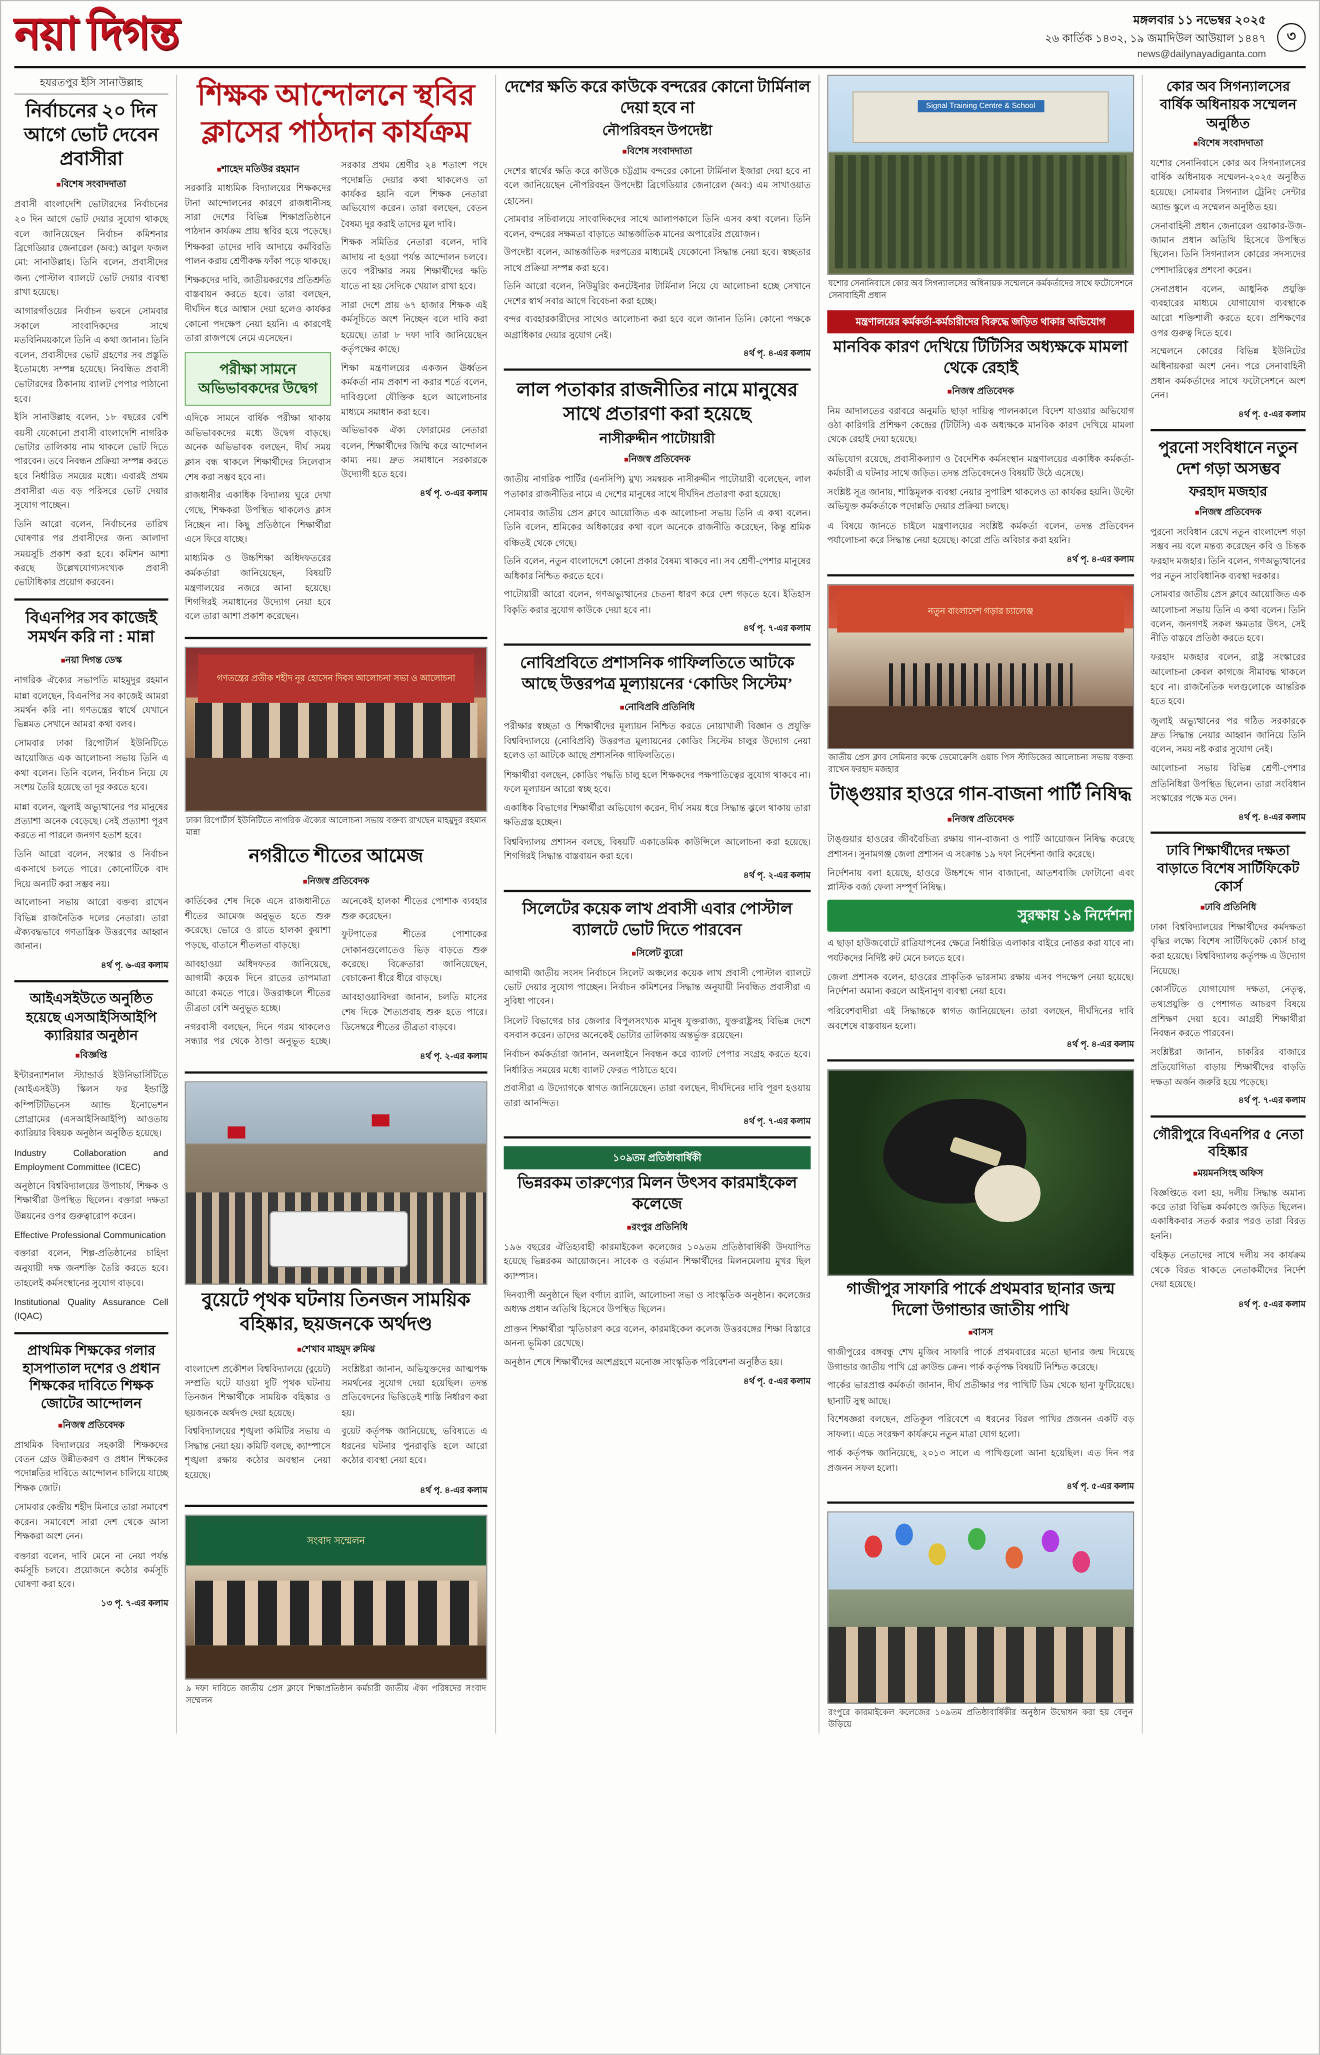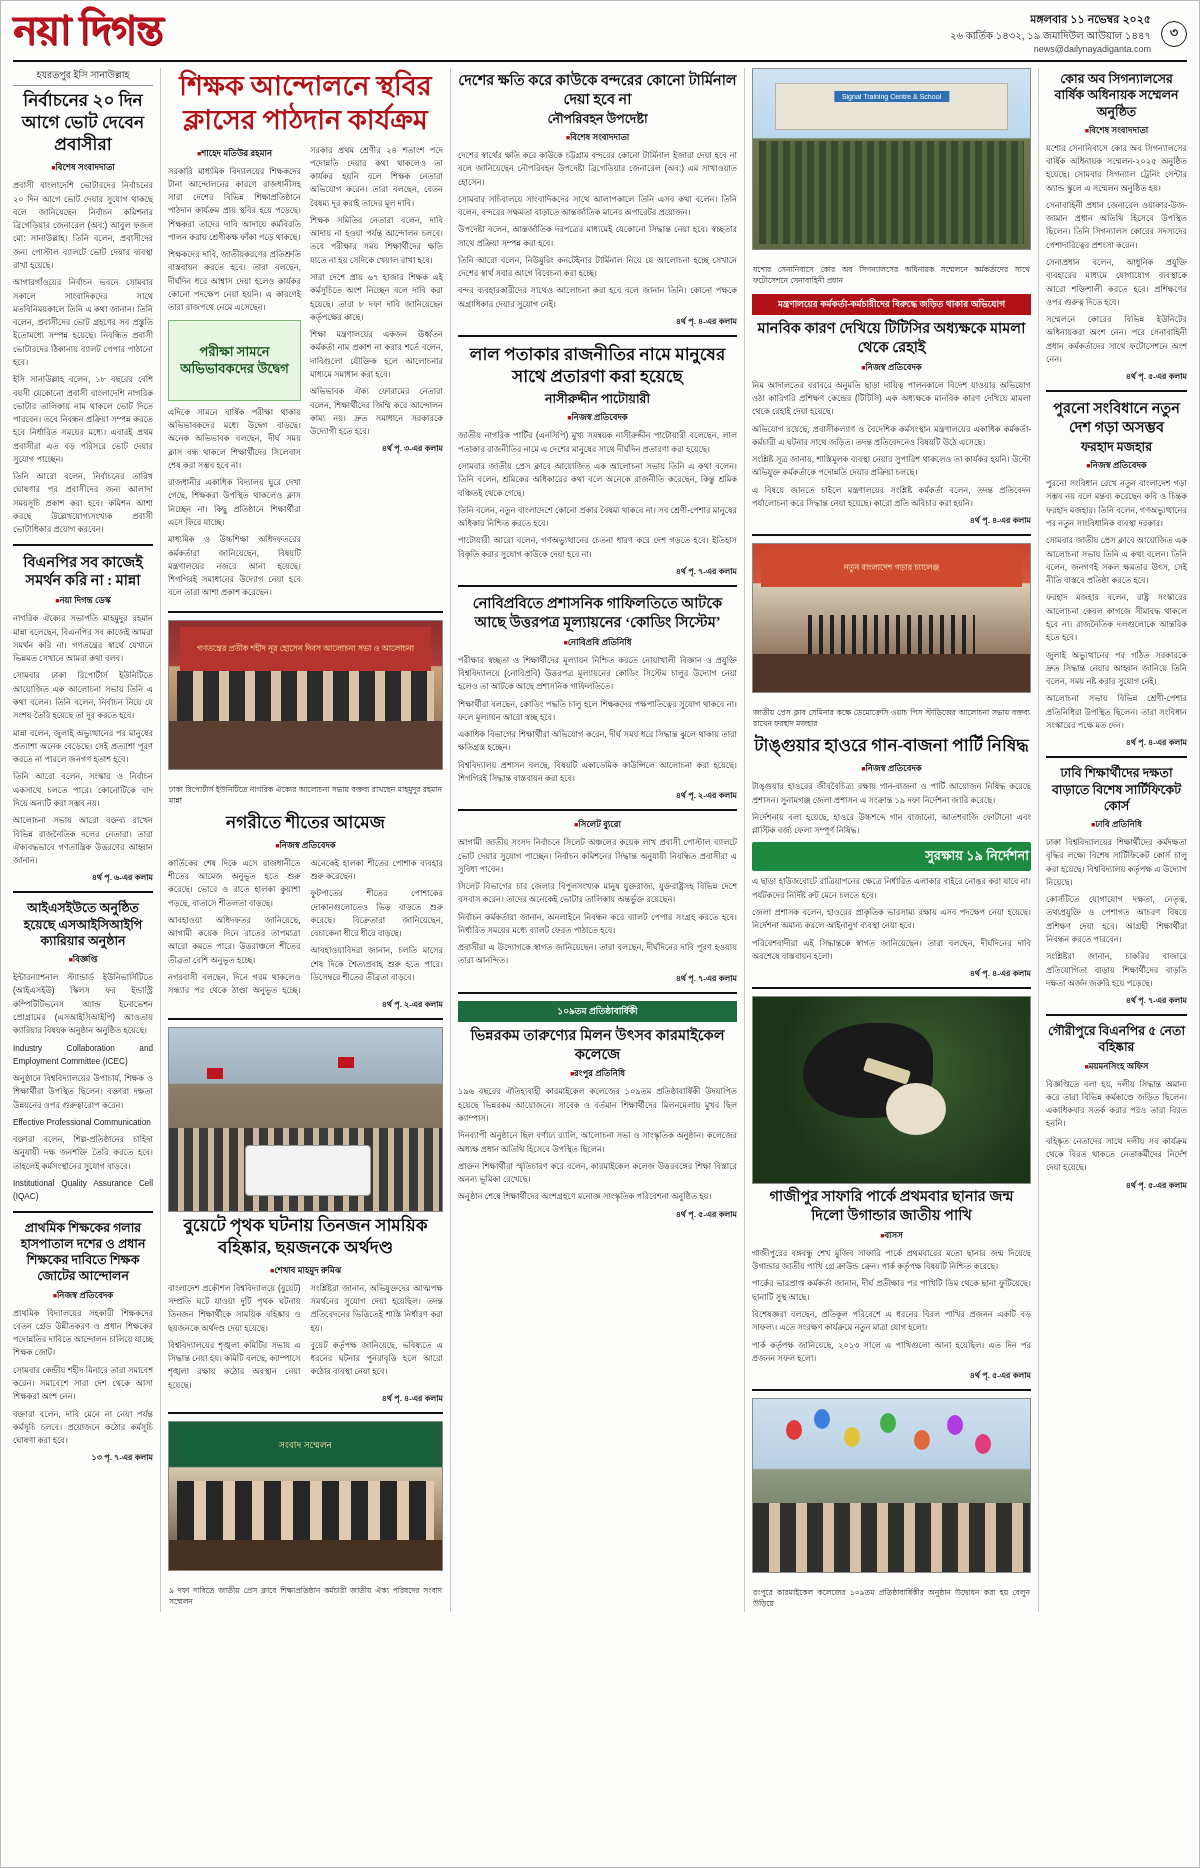--- a/index.html
+++ b/index.html
@@ -85,21 +85,21 @@
   .body {
     font-size: 8.2px; line-height: 1.62; color: #1a1a1a;
     text-align: justify; hyphens: auto;
   }
   .body p { margin: 0 0 4px 0; }
   .rule-thick { border-top: 2px solid #111; margin: 7px 0; }
   .contd { font-size: 8px; text-align: right; color: #111; font-weight: bold; }
 
   
   .photo { width: 100%; position: relative; overflow: hidden; border: 1px solid #8a8a8a; }
-  .cap { font-size: 7.6px; color: #222; line-height: 1.45; padding: 14px 1px 3px; text-align: justify; }
+  .cap { font-size: 7.6px; color: #222; line-height: 1.45; padding: 2px 1px 3px; text-align: justify; font-family: Liberation Serif, serif; }
 
   .ph-soldiers { height: 182px; background:
       linear-gradient(180deg,#cfe3f2 0%, #bcd7ec 38%, #6f7a52 39%, #5f6a45 100%); }
   .ph-soldiers .bldg { position:absolute; left:8%; right:8%; top:8%; height:26%; background:#e8e4d8; border:1px solid #b8b2a0;}
   .ph-soldiers .sign { position:absolute; left:50%; transform:translateX(-50%); top:12%; background:#2f6fb2; color:#fff; font-size:7px; padding:2px 8px; white-space:nowrap;}
   .ph-soldiers .rows { position:absolute; left:2%; right:2%; bottom:3%; top:40%;
       background: repeating-linear-gradient(90deg,#3b4a2e 0 7px,#55663f 7px 12px),
                   repeating-linear-gradient(0deg,rgba(0,0,0,.18) 0 14px, rgba(255,255,255,.06) 14px 28px); }
 
   .ph-press { height: 150px; background: linear-gradient(180deg,#8d2f2f 0%, #a83c38 30%, #caa37a 31%, #7d5a44 100%); position:relative;}
@@ -131,21 +131,21 @@
   .ph-meeting { height: 150px; background: linear-gradient(180deg,#1c5e3a 0%, #1c5e3a 30%, #d6c6ad 31%, #63472f 100%); position:relative;text-align:right;}
   .ph-meeting .banner { position:absolute; top:4%; left:4%; right:4%; height:24%; background:#17603c; color:#ffe9a8; font-size:9px; display:flex; align-items:center; justify-content:center;}
   .ph-meeting .people { position:absolute; bottom:20%; left:3%; right:3%; height:40%; background: repeating-linear-gradient(90deg,#262626 0 17px,#e0c9ae 17px 29px);}
   .ph-meeting .table { position:absolute; bottom:0; left:0; right:0; height:20%; background:#46301f;}
 
   
   .greenbox {
     background: #e7f5e3; border: 1px solid #7cb573;
     text-align: center; font-family: "Liberation Serif", serif;
     font-weight: bold; font-size: 13px; line-height: 1.35; color: #18541a;
-    padding: 22px 4px; margin: 5px 0;
+    padding: 6px 4px; margin: 5px 0;
   }
   .greenbar {
     background: #1d8a3f; color: #fff; text-align:right;
     font-family: "Liberation Serif", serif; font-weight: bold;
     font-size: 13px; padding: 4px 2px; margin: 5px 0 4px;
     border-radius: 2px;
   }
   .redbar {
     background: #b01217; color: #fff; text-align:center;
     font-size: 9px; padding: 3px 2px; margin: 5px 0 4px; font-weight: bold;
@@ -332,20 +332,21 @@
       <div class="body">
         <p>পরীক্ষার স্বচ্ছতা ও শিক্ষার্থীদের মূল্যায়ন নিশ্চিত করতে নোয়াখালী বিজ্ঞান ও প্রযুক্তি বিশ্ববিদ্যালয়ে (নোবিপ্রবি) উত্তরপত্র মূল্যায়নের কোডিং সিস্টেম চালুর উদ্যোগ নেয়া হলেও তা আটকে আছে প্রশাসনিক গাফিলতিতে।</p>
         <p>শিক্ষার্থীরা বলছেন, কোডিং পদ্ধতি চালু হলে শিক্ষকদের পক্ষপাতিত্বের সুযোগ থাকবে না। ফলে মূল্যায়ন আরো স্বচ্ছ হবে।</p>
         <p>একাধিক বিভাগের শিক্ষার্থীরা অভিযোগ করেন, দীর্ঘ সময় ধরে সিদ্ধান্ত ঝুলে থাকায় তারা ক্ষতিগ্রস্ত হচ্ছেন।</p>
         <p>বিশ্ববিদ্যালয় প্রশাসন বলছে, বিষয়টি একাডেমিক কাউন্সিলে আলোচনা করা হয়েছে। শিগগিরই সিদ্ধান্ত বাস্তবায়ন করা হবে।</p>
       </div>
       <div class="contd">৪র্থ পৃ. ২-এর কলাম</div>
 
       <div class="rule-thick"></div>
 
+      <div class="hl-md">সিলেটের কয়েক লাখ প্রবাসী এবার পোস্টাল ব্যালটে ভোট দিতে পারবেন</div>
       <div class="byline">সিলেট ব্যুরো</div>
       <div class="body">
         <p>আগামী জাতীয় সংসদ নির্বাচনে সিলেট অঞ্চলের কয়েক লাখ প্রবাসী পোস্টাল ব্যালটে ভোট দেয়ার সুযোগ পাচ্ছেন। নির্বাচন কমিশনের সিদ্ধান্ত অনুযায়ী নিবন্ধিত প্রবাসীরা এ সুবিধা পাবেন।</p>
         <p>সিলেট বিভাগের চার জেলার বিপুলসংখ্যক মানুষ যুক্তরাজ্য, যুক্তরাষ্ট্রসহ বিভিন্ন দেশে বসবাস করেন। তাদের অনেকেই ভোটার তালিকায় অন্তর্ভুক্ত রয়েছেন।</p>
         <p>নির্বাচন কর্মকর্তারা জানান, অনলাইনে নিবন্ধন করে ব্যালট পেপার সংগ্রহ করতে হবে। নির্ধারিত সময়ের মধ্যে ব্যালট ফেরত পাঠাতে হবে।</p>
         <p>প্রবাসীরা এ উদ্যোগকে স্বাগত জানিয়েছেন। তারা বলছেন, দীর্ঘদিনের দাবি পূরণ হওয়ায় তারা আনন্দিত।</p>
       </div>
       <div class="contd">৪র্থ পৃ. ৭-এর কলাম</div>
 
       <div class="rule-thick"></div>

